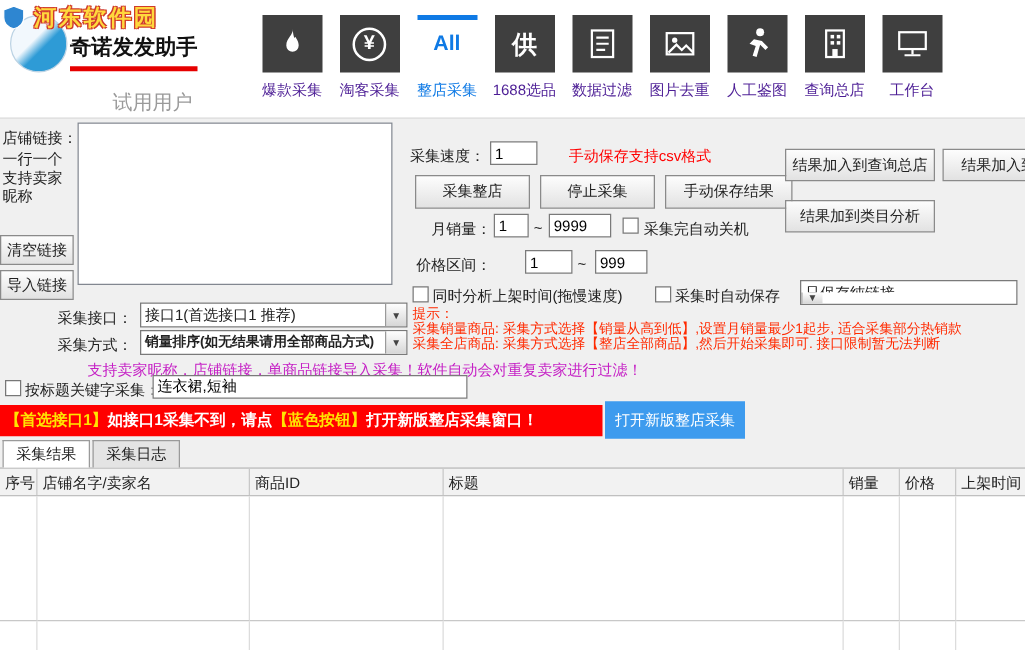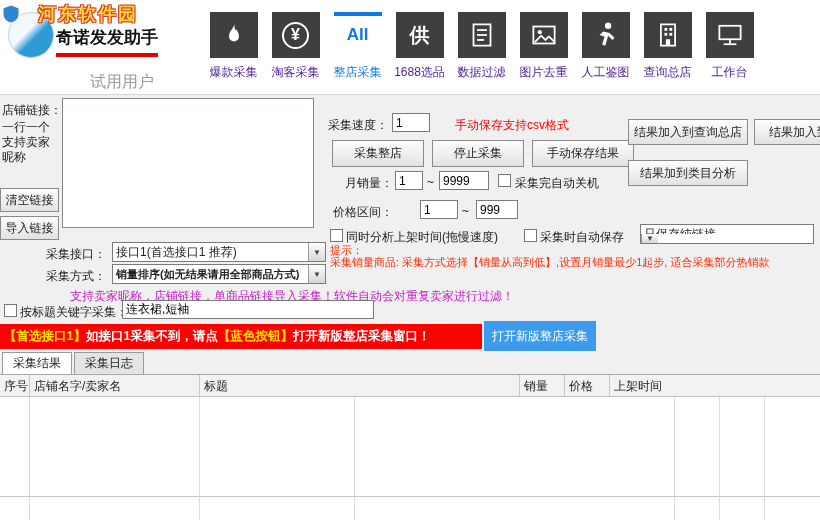--- a/index.html
+++ b/index.html
@@ -6,21 +6,21 @@
   html,body { background:#dcdcdc; }
   #app {
     position:relative; width:820px; height:520px; overflow:hidden;
     background:#f0f0f0; font-family:"Liberation Sans","DejaVu Sans",sans-serif;
     font-size:12px; color:#222;
   }
   
   .header { position:absolute; left:0; top:0; width:820px; height:95px; background:#fff; border-bottom:1px solid #d8d8d8; }
   .logo-circle { position:absolute; left:8px; top:12px; width:46px; height:46px; border-radius:50%;
     background:linear-gradient(135deg,#f2f8fd 42%,#2e9bd6 58%); border:1px solid #bcd3e4; }
-  .watermark { position:absolute; left:2px; top:2px; display:flex; align-items:center; gap:18px; z-index:5; }
+  .watermark { position:absolute; left:2px; top:2px; display:flex; align-items:center; gap:7px; z-index:5; }
   .wm-text { font-size:18px; font-weight:bold; color:#ffd83d; letter-spacing:2px;
     text-shadow:1px 1px 0 #d03a2b,-1px -1px 0 #d03a2b,1px -1px 0 #d03a2b,-1px 1px 0 #d03a2b; }
   .app-title { position:absolute; left:56px; top:26px; font-size:17px; font-weight:bold; color:#111;
     padding-bottom:4px; border-bottom:4px solid #e60000; }
   .user-status { position:absolute; left:90px; top:72px; font-size:16px; color:#9a9a9a; }
   .toolbar { position:absolute; left:203px; top:4px; display:flex; gap:1px; }
   .tool { width:61px; display:flex; flex-direction:column; align-items:center; cursor:pointer; }
   .icon-box { width:48px; height:46px; margin-top:8px; background:#3f3f3f; display:flex; align-items:center; justify-content:center; position:relative; }
   .tool-label { margin-top:6px; font-size:12px; color:#4c1d95; white-space:nowrap; }
   .tool.active .icon-box { background:#fff; }
@@ -201,20 +201,21 @@
   <div class="lbl" style="left:346px; top:229px;">同时分析上架时间(拖慢速度)</div>
   <span class="cb" style="left:524px; top:229px;"></span>
   <div class="lbl" style="left:540px; top:229px;">采集时自动保存</div>
   <div class="combo" style="left:640px; top:224px; width:174px; height:20px;flex-direction:column;">
     <span class="combo-value">只保存纯链接</span>
     <span class="combo-arrow">▼</span>
   </div>
 
   <div class="tipline" style="left:330px; top:243px;">提示：</div>
   <div class="tipline" style="left:330px; top:255px;">采集销量商品: 采集方式选择【销量从高到低】,设置月销量最少1起步, 适合采集部分热销款</div>
+  <div class="tipline" style="left:330px; top:267px;">采集全店商品: 采集方式选择【整店全部商品】,然后开始采集即可. 接口限制暂无法判断</div>
 
   <div class="btn" style="left:628px; top:119px; width:120px; height:26px;">结果加入到查询总店</div>
   <div class="btn" style="left:754px; top:119px; width:90px; height:26px;">结果加入到</div>
   <div class="btn" style="left:628px; top:160px; width:120px; height:26px;">结果加到类目分析</div>
 
   <div class="lbl" style="left:46px; top:246px;">采集接口：</div>
   <div class="combo" style="left:112px; top:242px; width:214px; height:20px;">
     <span class="combo-value">接口1(首选接口1 推荐)</span>
     <span class="combo-arrow">▼</span>
   </div>
@@ -240,20 +241,21 @@
 
   <div class="tabs">
     <div class="tab active">采集结果</div>
     <div class="tab">采集日志</div>
   </div>
 
   <div class="table">
     <div class="thead">
       <div class="th c0">序号</div>
       <div class="th c1">店铺名字/卖家名</div>
+      <div class="th c2">商品ID</div>
       <div class="th c3">标题</div>
       <div class="th c4">销量</div>
       <div class="th c5">价格</div>
       <div class="th c6">上架时间</div>
     </div>
     <div class="tbody-row row-a">
       <div class="td c0"></div>
         <div class="td c1"></div>
         <div class="td c2"></div>
         <div class="td c3"></div>

